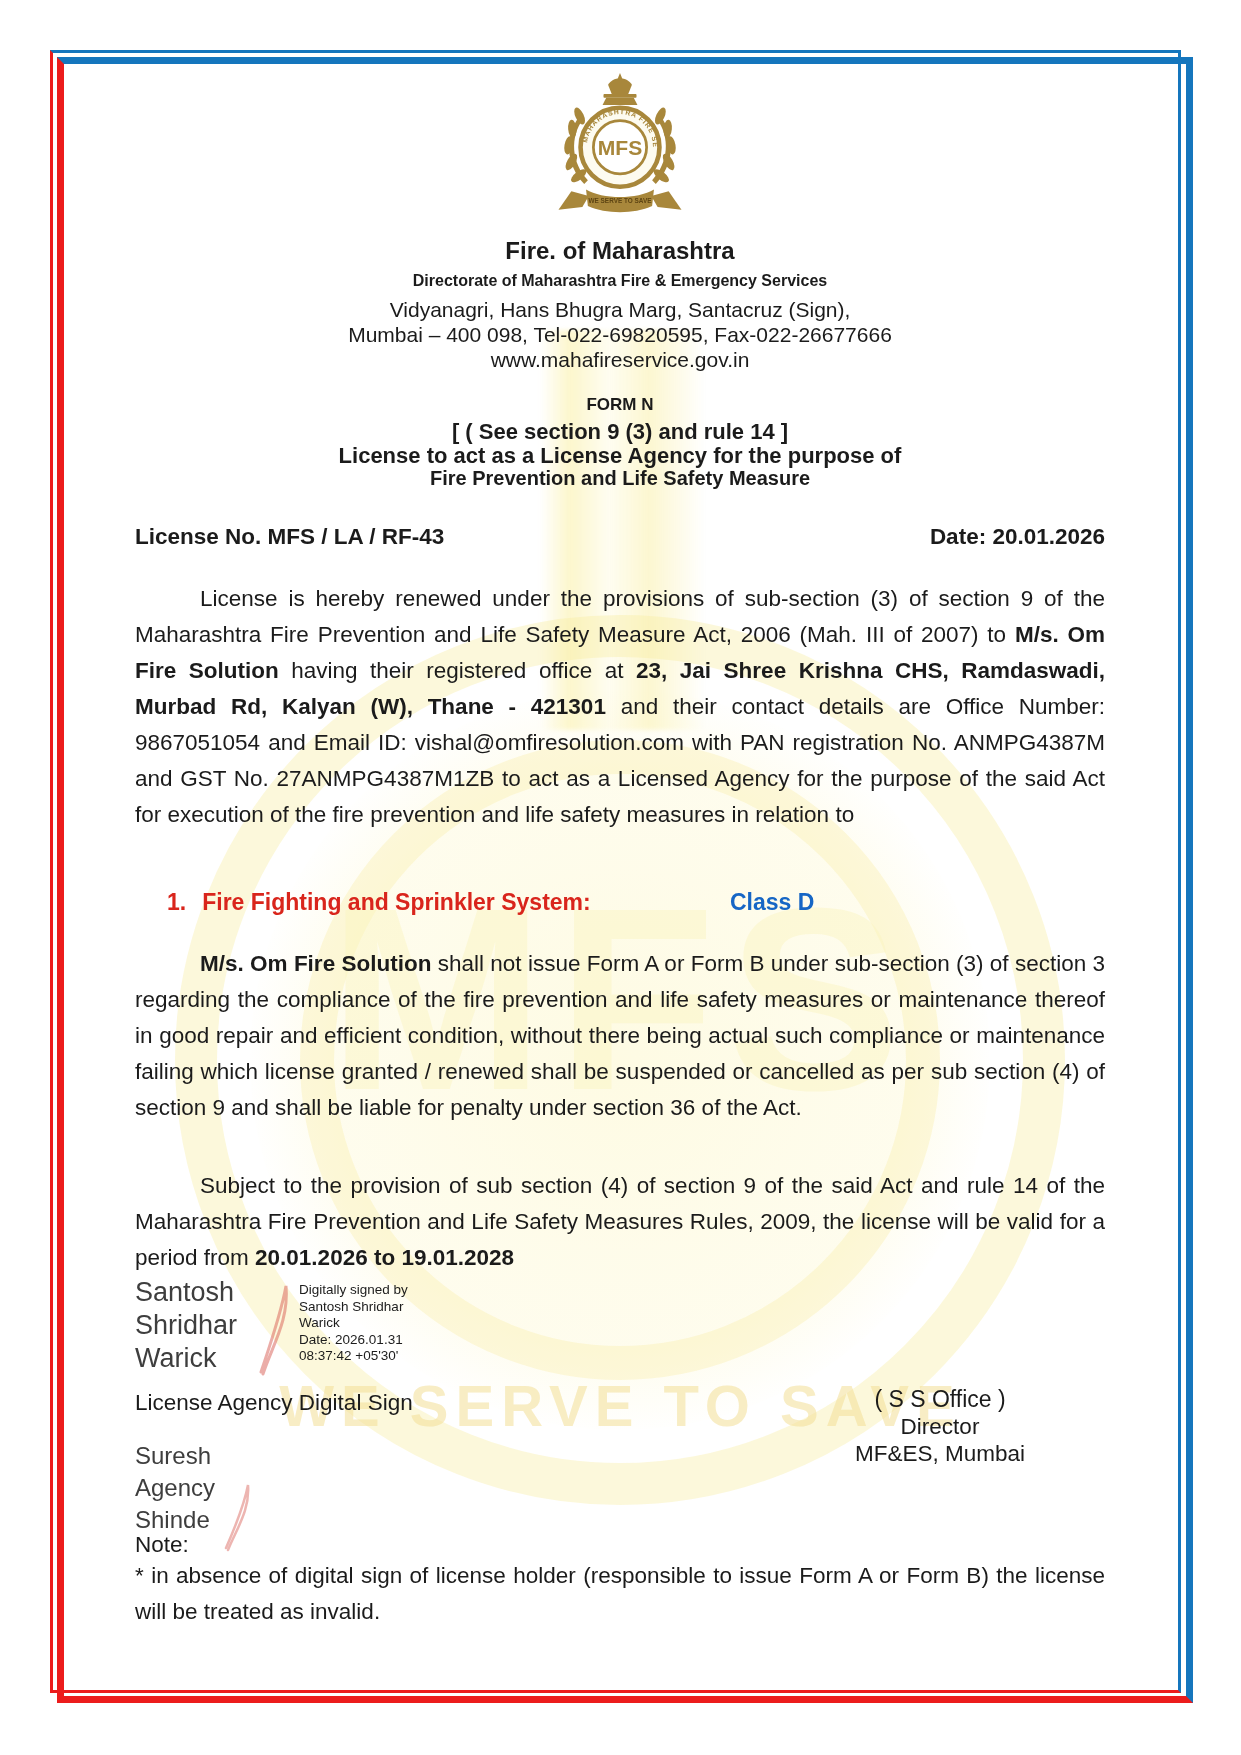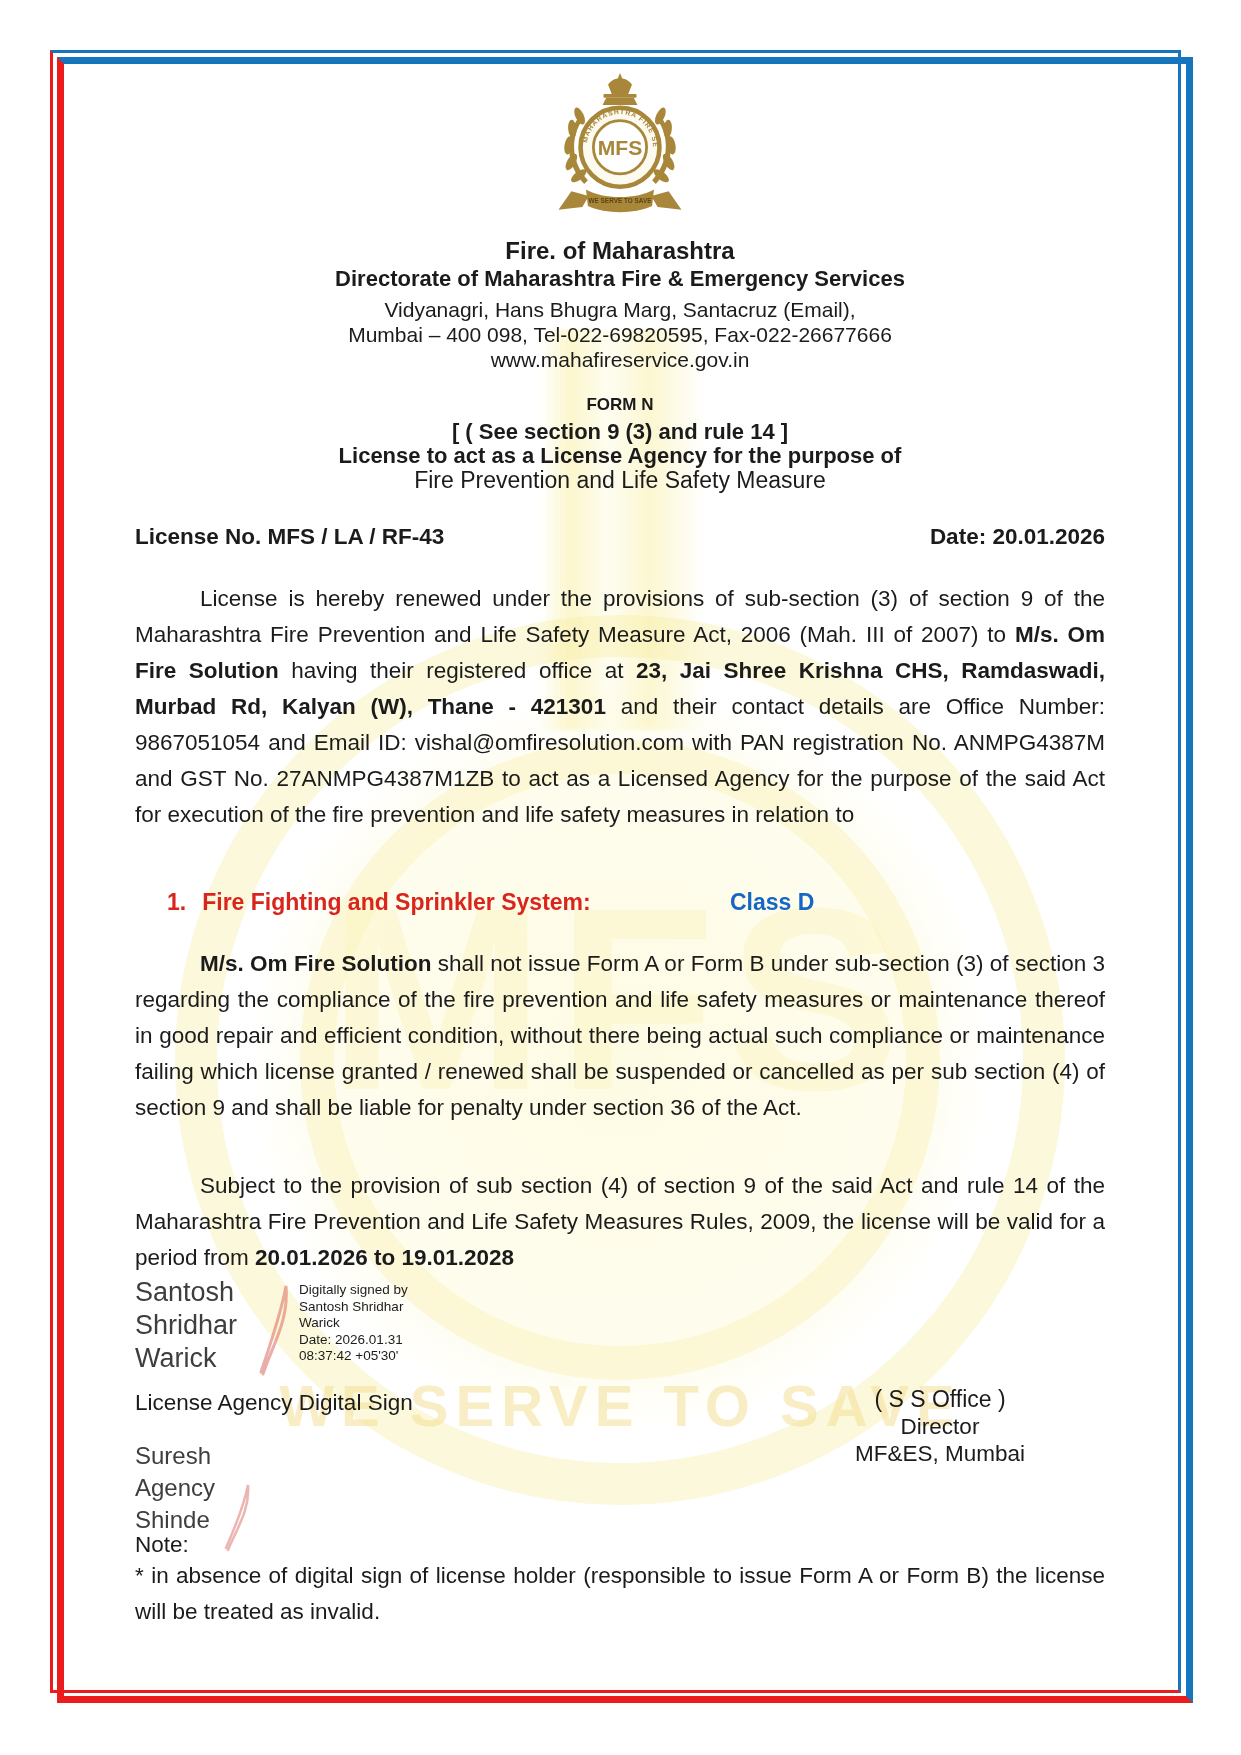--- a/index.html
+++ b/index.html
@@ -30,28 +30,28 @@
   .wm-monogram { left:0; right:0; top:850px; text-align:center; font-size:260px; font-weight:bold;
     color:rgba(251,243,190,.45); letter-spacing:12px; }
   .wm-ribbon { left:0; right:0; top:1372px; text-align:center; font-size:58px; font-weight:bold;
     color:rgba(242,222,150,.55); letter-spacing:7px; }
   
   .content { position:absolute; left:135px; top:0; width:970px; height:100%; z-index:2; }
   .content > div { position:absolute; left:0; right:0; }
   .ctr { text-align:center; }
   .emblem { top:72px; left:50% !important; right:auto !important; transform:translateX(-50%); width:138px; color:var(--emblem-gold); }
   .hdr-govt        { top:237px; font-size:24px; font-weight:bold; }
-  .hdr-directorate { top:266px; font-size:22px; font-weight:bold; }
+  .hdr-directorate { top:272px; font-size:16px; font-weight:bold; }
   .hdr-addr1 { top:298px; font-size:21px; }
   .hdr-addr2 { top:323px; font-size:21px; }
   .hdr-web   { top:348px; font-size:21px; }
   .form-name  { top:395px; font-size:17px; font-weight:bold; }
   .form-rule  { top:419px; font-size:22px; font-weight:bold; }
   .form-purp1 { top:443px; font-size:22px; font-weight:bold; }
-  .form-purp2 { top:467px; font-size:23px; font-weight:normal; }
+  .form-purp2 { top:467px; font-size:20px; font-weight:bold; }
   .license-row { top:524px; display:flex; justify-content:space-between; font-size:22.5px;font-weight:bold; }
   .para { font-size:22.5px; line-height:36px; text-align:justify; text-indent:65px; }
   .para1 { top:581px; }
   .class-row { top:889px; height:32px; font-size:23px; font-weight:bold; }
   .class-title { position:absolute; left:32px; color:var(--heading-red); white-space:nowrap; }
   .class-title .num { margin-right:16px; }
   .class-designation { position:absolute; left:595px; color:var(--class-blue); }
   .para2 { top:946px; }
   .para3 { top:1168px; }
   
@@ -130,21 +130,21 @@
           <path d="M22 130 L8 150 L34 147 L41 135 Z" fill="currentColor"></path>
           <path d="M128 130 L142 150 L116 147 L109 135 Z" fill="currentColor"></path>
           <path d="M38 128 C56 139 94 139 112 128 L110 146 C90 155 60 155 40 146 Z" fill="currentColor"></path>
           <text x="75" y="143" text-anchor="middle" font-size="7" font-weight="bold" fill="#5e4513">WE SERVE TO SAVE</text>
         </g>
       </svg>
     </div>
 
     <div class="hdr-govt ctr">Fire. of Maharashtra</div>
     <div class="hdr-directorate ctr">Directorate of Maharashtra Fire &amp; Emergency Services</div>
-    <div class="hdr-addr1 ctr">Vidyanagri, Hans Bhugra Marg, Santacruz (Email),</div>
+    <div class="hdr-addr1 ctr">Vidyanagri, Hans Bhugra Marg, Santacruz (Sign),</div>
     <div class="hdr-addr2 ctr">Mumbai – 400 098, Tel-022-69820595, Fax-022-26677666</div>
     <div class="hdr-web ctr">www.mahafireservice.gov.in</div>
 
     <div class="form-name ctr">FORM N</div>
     <div class="form-rule ctr">[ ( See section 9 (3) and rule 14 ]</div>
     <div class="form-purp1 ctr">License to act as a License Agency for the purpose of</div>
     <div class="form-purp2 ctr">Fire Prevention and Life Safety Measure</div>
 
     <div class="license-row">
       <span>License No. MFS / LA / RF-43</span>

